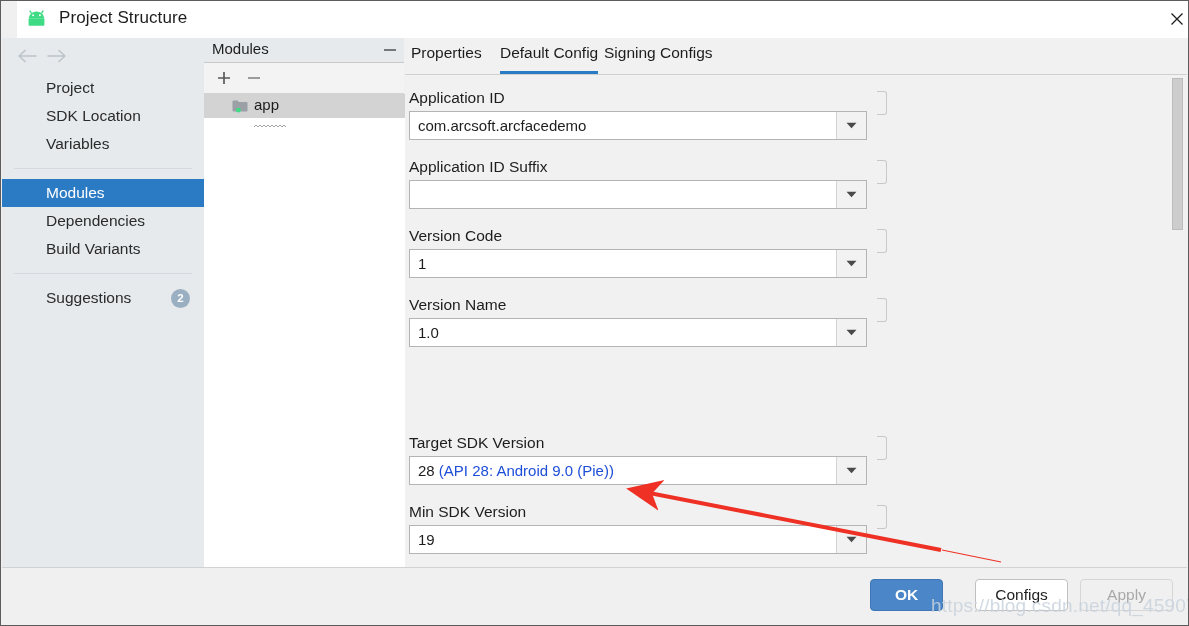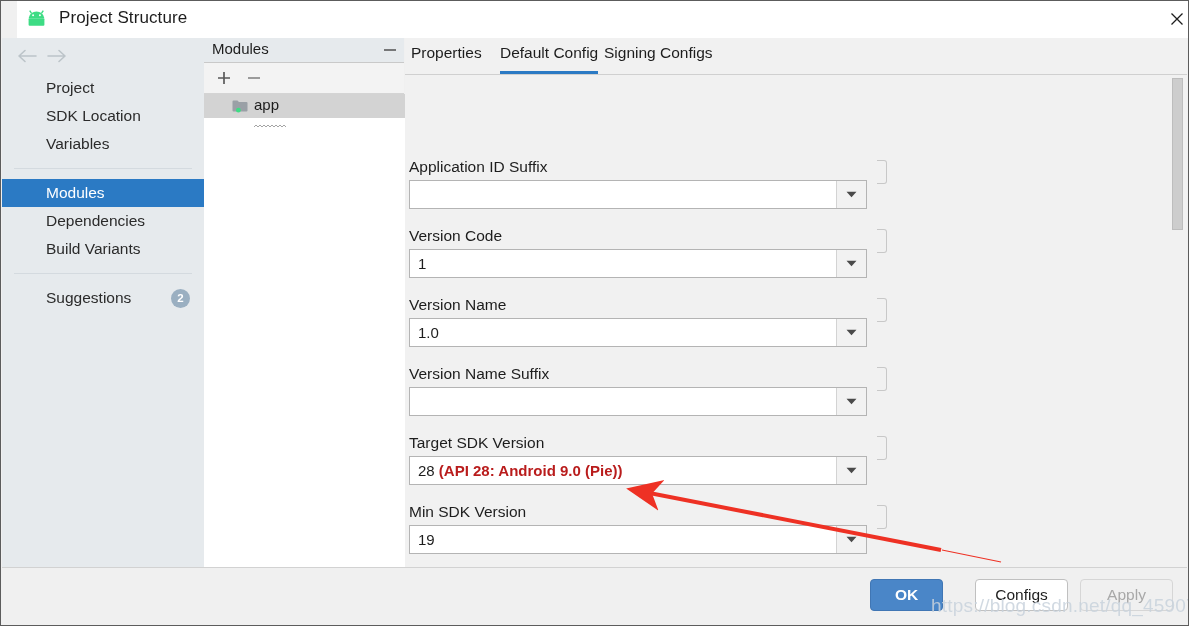--- a/index.html
+++ b/index.html
@@ -244,21 +244,21 @@
     display: flex;
     align-items: center;
   }
   .combo-value {
     padding-left: 8px;
     font-size: 15px;
     color: #1d1d1d;
     white-space: nowrap;
     overflow: hidden;
   }
-  .combo-value .muted { color: #b91c1c; font-weight: bold; }
+  .combo-value .muted { color: #1d4ed8; }
   .combo-arrow {
     position: absolute;
     right: 0; top: 0;
     width: 29px; height: 27px;
     background: #f2f2f2;
     border-left: 1px solid #d3d3d3;
     display: flex;
     align-items: center;
     justify-content: center;
     cursor: pointer;
@@ -479,20 +479,32 @@
       <div class="tab active" style="left:95px;">
         <span>Default Config</span>
       </div>
       <div class="tab" style="left:192px;margin-left:7px;">
         <span>Signing Configs</span>
       </div>
     </div>
 
     <div class="form-scroll">
 
+      <div class="field" style="top:14px;">
+        <div class="field-label">Application ID</div>
+        <div class="combo">
+          <span class="combo-value">com.arcsoft.arcfacedemo</span>
+          <span class="combo-arrow">
+            <svg width="11" height="7" viewBox="0 0 11 7">
+                <path d="M0.5 0.8 L10.5 0.8 L5.5 6.3 Z" fill="#4a4a4a"></path>
+              </svg>
+          </span>
+        </div>
+        <div class="side-stub"></div>
+      </div>
 
       <div class="field" style="top:83px;">
         <div class="field-label">Application ID Suffix</div>
         <div class="combo">
           <span class="combo-value"></span>
           <span class="combo-arrow">
             <svg width="11" height="7" viewBox="0 0 11 7">
                 <path d="M0.5 0.8 L10.5 0.8 L5.5 6.3 Z" fill="#4a4a4a"></path>
               </svg>
           </span>
@@ -519,32 +531,20 @@
           <span class="combo-value">1.0</span>
           <span class="combo-arrow">
             <svg width="11" height="7" viewBox="0 0 11 7">
                 <path d="M0.5 0.8 L10.5 0.8 L5.5 6.3 Z" fill="#4a4a4a"></path>
               </svg>
           </span>
         </div>
         <div class="side-stub"></div>
       </div>
 
-      <div class="field" style="top:290px;">
-        <div class="field-label">Version Name Suffix</div>
-        <div class="combo">
-          <span class="combo-value"></span>
-          <span class="combo-arrow">
-            <svg width="11" height="7" viewBox="0 0 11 7">
-                <path d="M0.5 0.8 L10.5 0.8 L5.5 6.3 Z" fill="#4a4a4a"></path>
-              </svg>
-          </span>
-        </div>
-        <div class="side-stub"></div>
-      </div>
 
       <div class="field" style="top:359px;">
         <div class="field-label">Target SDK Version</div>
         <div class="combo">
           <span class="combo-value"><span>28</span> <span class="muted">(API 28: Android 9.0 (Pie))</span></span>
           <span class="combo-arrow">
             <svg width="11" height="7" viewBox="0 0 11 7">
                 <path d="M0.5 0.8 L10.5 0.8 L5.5 6.3 Z" fill="#4a4a4a"></path>
               </svg>
           </span>

